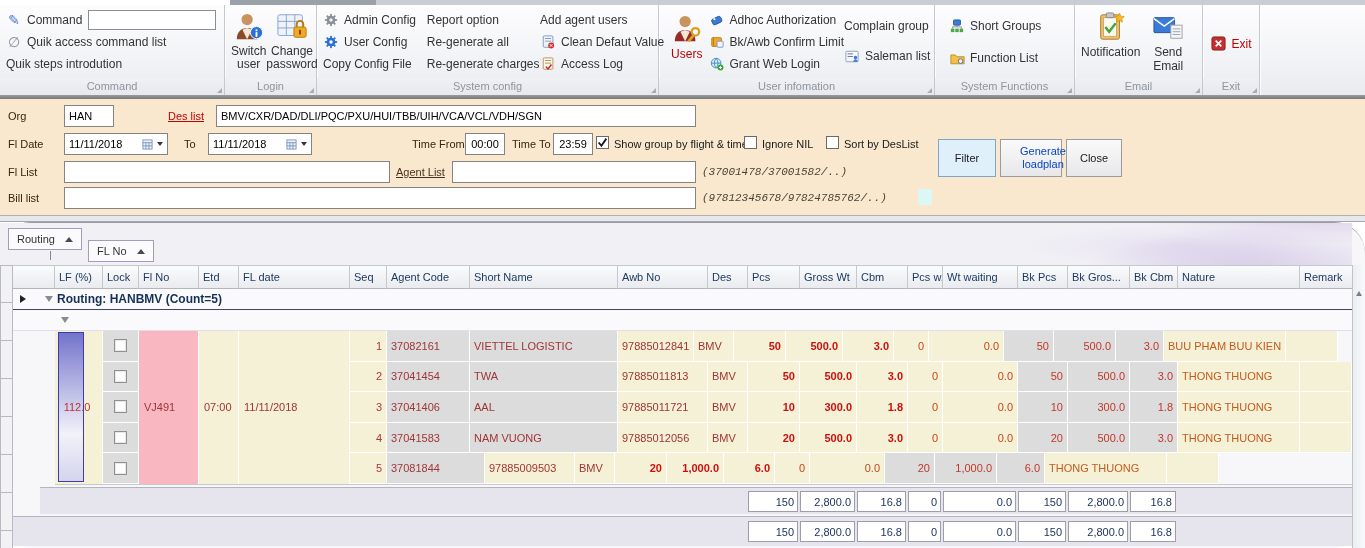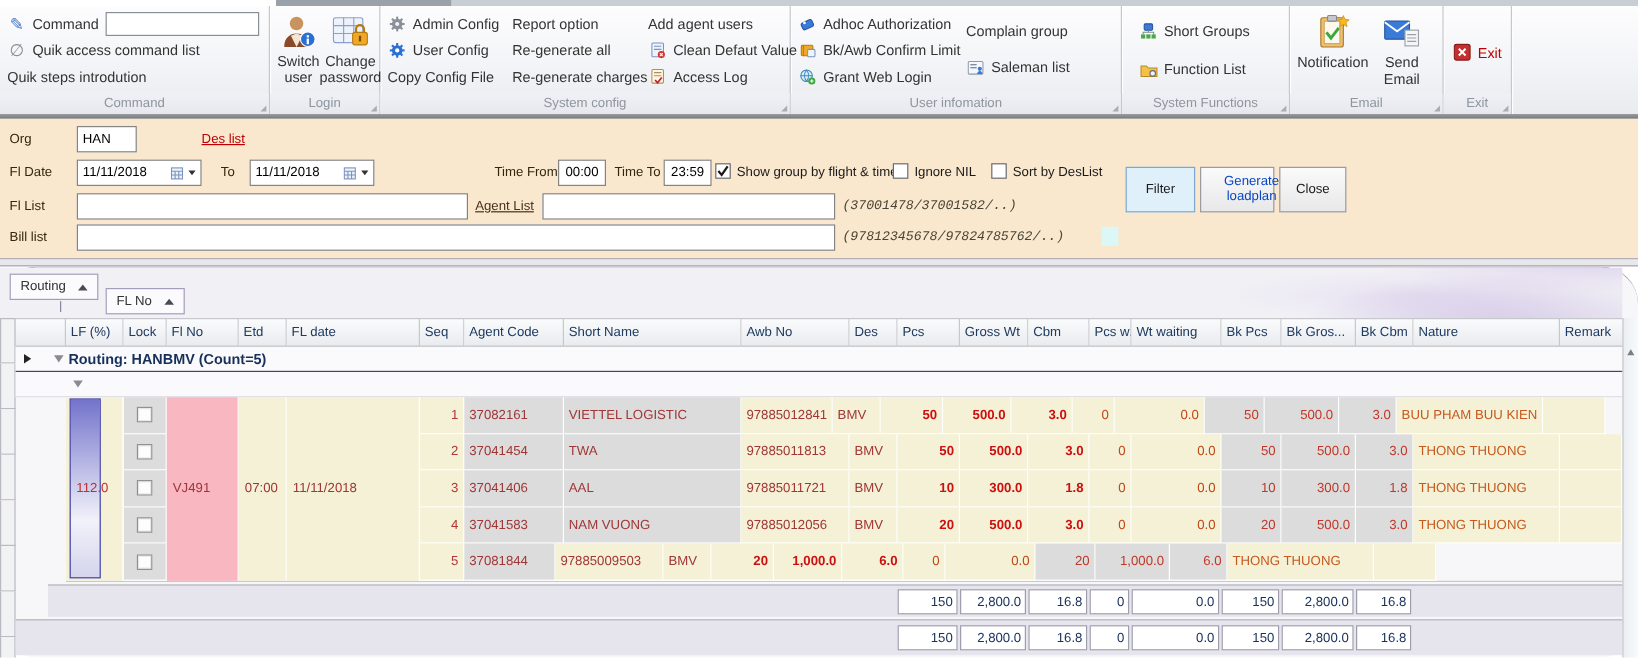--- a/index.html
+++ b/index.html
@@ -257,20 +257,34 @@
             <span>Access Log</span>
           </div>
         </div>
       </div>
       <div class="rib-label">System config</div>
       <div class="rib-corner"></div>
     </div>
 
     <div class="rib-group" style="width:276px">
       <div class="rib-body" style="display:flex">
+        <div style="width:52px;text-align:center">
+          <div class="big-btn">
+            <span class="big-ic">
+              <svg width="30" height="32" viewBox="0 0 32 34">
+                  <circle cx="14" cy="9" r="6" fill="#c8935f"></circle>
+                  <path d="M3 30c0-8 5-12 11-12s11 4 11 12z" fill="#9a2a2a"></path>
+                  <path d="M9 20l5-2 5 2-5 10z" fill="#f3e6d2"></path>
+                  <circle cx="25" cy="20" r="4" fill="none" stroke="#d8a020" stroke-width="2.4"></circle>
+                  <rect x="22" y="23" width="3" height="9" transform="rotate(40 23 23)" fill="#d8a020"></rect>
+                </svg>
+            </span>
+            <span class="red-text">Users</span>
+          </div>
+        </div>
         <div style="width:140px">
           <div class="mi-row">
             <span class="mi-ic">
               <svg width="14" height="14" viewBox="0 0 16 16">
                   <rect x="2" y="5" width="11" height="7" rx="2" transform="rotate(-25 8 8)" fill="#3a7ad8" stroke="#2456a0"></rect>
                   <circle cx="5" cy="7" r="1.3" fill="#fff"></circle>
                 </svg>
             </span>
             <span>Adhoc Authorization</span>
           </div>
@@ -397,20 +411,21 @@
     <div style="flex:1"></div>
   </div>
 
   <div class="abs" id="sep1"></div>
 
   <div class="abs" id="filter">
 
     <div class="flab" style="left:8px;top:11px">Org</div>
     <div class="inp" style="left:64px;top:6px;width:50px">HAN</div>
     <div class="flink" style="left:168px;top:11px;color:#c00000">Des list</div>
+    <div class="inp" style="left:216px;top:6px;width:480px">BMV/CXR/DAD/DLI/PQC/PXU/HUI/TBB/UIH/VCA/VCL/VDH/SGN</div>
 
     <div class="flab" style="left:8px;top:39px">Fl Date</div>
     <div class="inp" style="left:64px;top:34px;width:104px">
       <span>11/11/2018</span>
       <span class="cal-ic">
         <svg width="11" height="11" viewBox="0 0 12 12">
             <rect x="1" y="1" width="10" height="10" fill="#eef3fb" stroke="#7a93c0"></rect>
             <line x1="1" y1="4" x2="11" y2="4" stroke="#7a93c0"></line>
             <line x1="4.3" y1="4" x2="4.3" y2="11" stroke="#7a93c0"></line>
             <line x1="7.6" y1="4" x2="7.6" y2="11" stroke="#7a93c0"></line>
@@ -625,21 +640,21 @@
           <div class="dc cr num" style="width:75px">0.0</div>
           <div class="dc gy num bk" style="width:50px">20</div>
           <div class="dc gy num bk" style="width:62px">500.0</div>
           <div class="dc gy num bk" style="width:48px">3.0</div>
           <div class="dc cr nat" style="width:122px">THONG THUONG</div>
           <div class="dc cr" style="width:52px"></div>
         </div>
 
         <div class="drow">
           <div class="dc cr num" style="width:37px;color:#b03636">5</div>
-          <div class="dc gy txt" style="width:76px">37081844</div>
+          <div class="dc gy txt" style="width:98px">37081844</div>
           <div class="dc cr txt" style="width:90px">97885009503</div>
           <div class="dc cr txt" style="width:40px">BMV</div>
           <div class="dc cr num strong" style="width:52px">20</div>
           <div class="dc cr num strong" style="width:57px">1,000.0</div>
           <div class="dc cr num strong" style="width:51px">6.0</div>
           <div class="dc cr num" style="width:35px">0</div>
           <div class="dc cr num" style="width:75px">0.0</div>
           <div class="dc gy num bk" style="width:50px">20</div>
           <div class="dc gy num bk" style="width:62px">1,000.0</div>
           <div class="dc gy num bk" style="width:48px">6.0</div>

